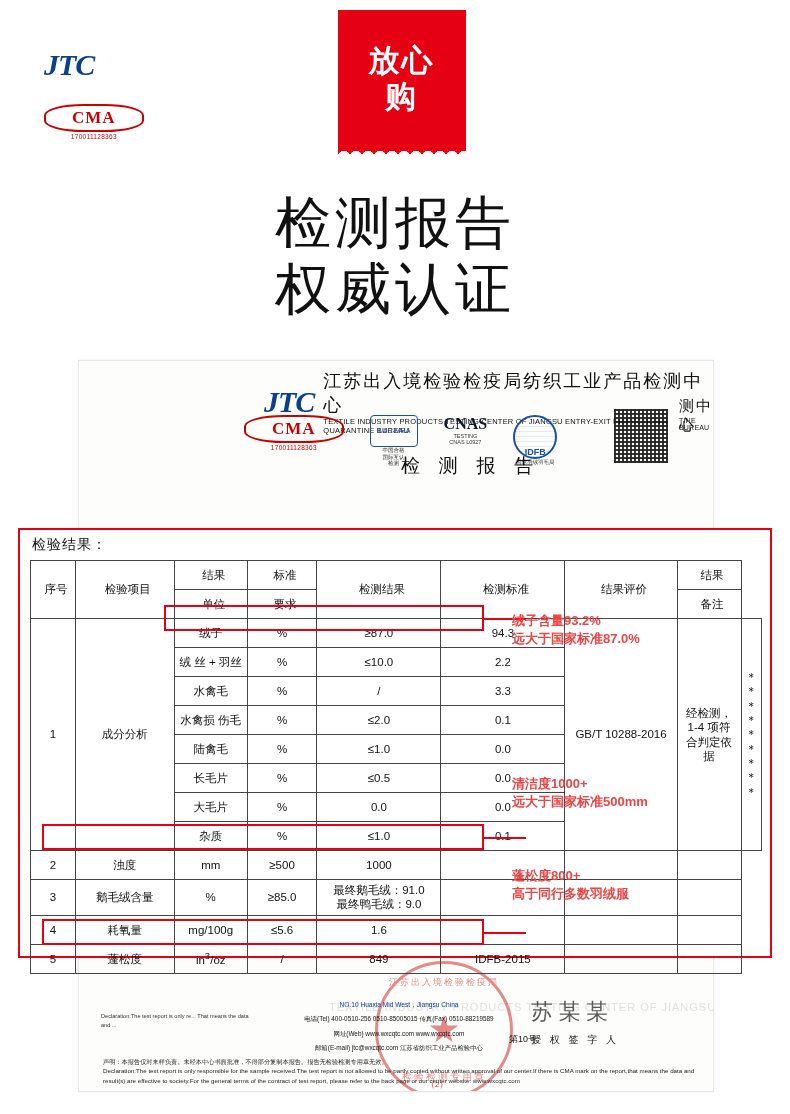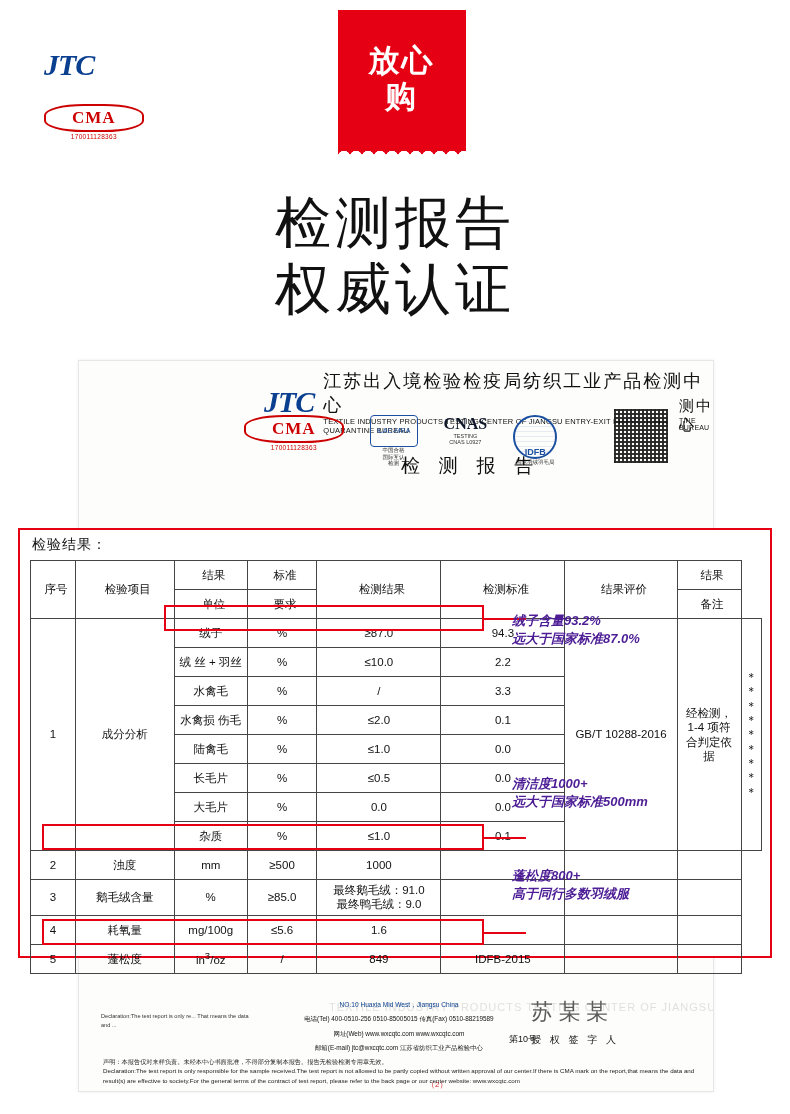--- a/index.html
+++ b/index.html
@@ -169,23 +169,22 @@
   .col-item{width:100px;}
   .col-unit{width:62px;}
   .col-req{width:62px;}
   .col-res{width:128px;}
   .col-std{width:128px;}
   .col-eval{width:112px;}
   .col-note{width:56px;}
   .two-line{line-height:1.2;}
   
   .ann{
-    position:absolute;color:#4c1d95;font-size:13px;font-weight:bold;line-height:1.35;
+    position:absolute;color:#ef4444;font-size:13px;font-weight:bold;line-height:1.35;
     white-space:nowrap;
-    font-style:italic;
   }
   .ann-line{
     position:absolute;background:#e60013;height:2px;
   }
   .red-box{
     position:absolute;border:2px solid #e60013;box-sizing:border-box;pointer-events:none;
   }
 </style>
 </head>
 <body>
@@ -245,20 +244,24 @@
       <div class="mark-cn">国际羽绒羽毛局</div>
     </div>
   </div>
 
   <div class="qr"></div>
 
   <div class="report-title">检 测 报 告</div>
 
 
   <div class="wm-text">TEXTILE INDUSTRY PRODUCTS TESTING CENTER OF JIANGSU ENTRY</div>
+  <div class="stamp">
+    <div class="stamp-top">江苏出入境检验检疫局</div>
+    <div class="stamp-bottom">检验检测专用章</div>
+  </div>
   <div style="position:absolute;left:348px;top:718px;font-size:8px;color:#d32b2b;">（2）</div>
 
   <div class="sign">苏 某 某</div>
   <div class="sign-label">授 权 签 字 人</div>
   <div class="page-no">第10号</div>
 
   <div class="footer-left">Declaration:The test report is only re...
 That means the data and ...</div>
 
   <div class="footer">

